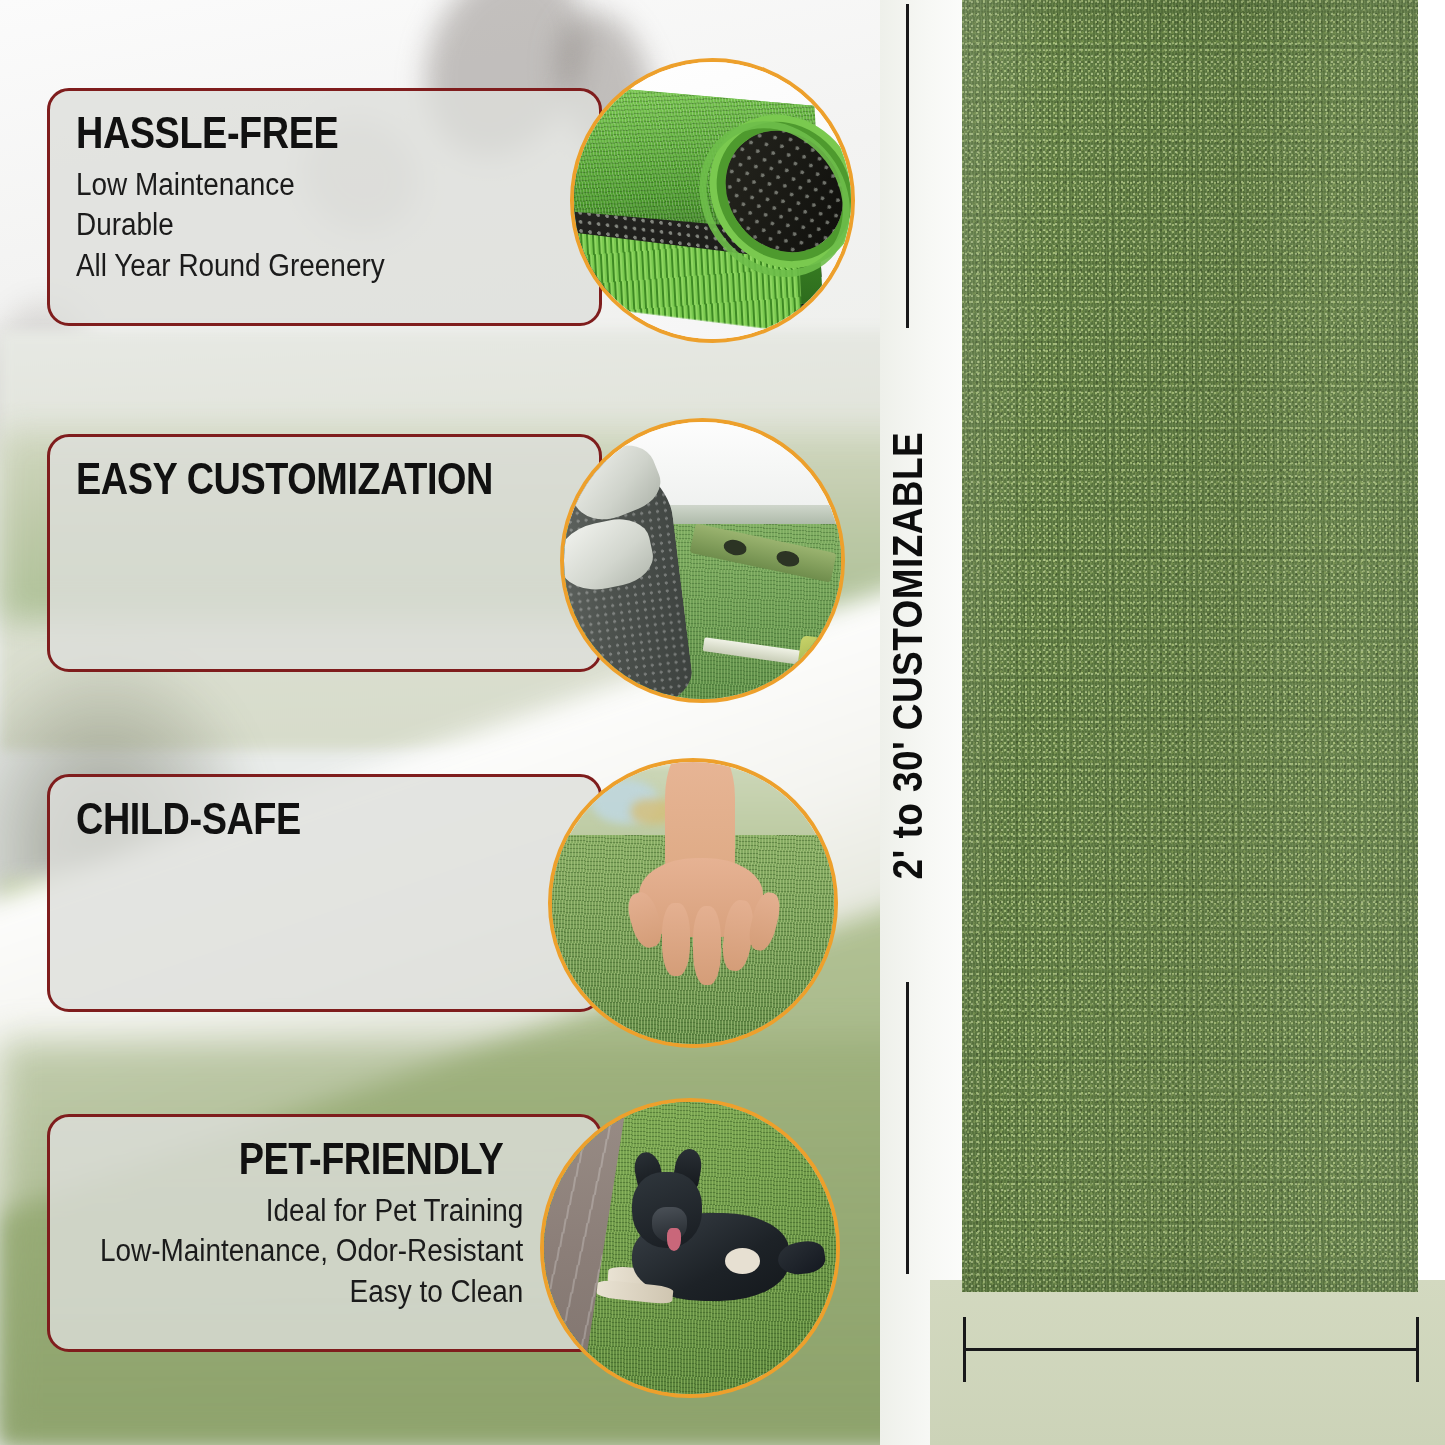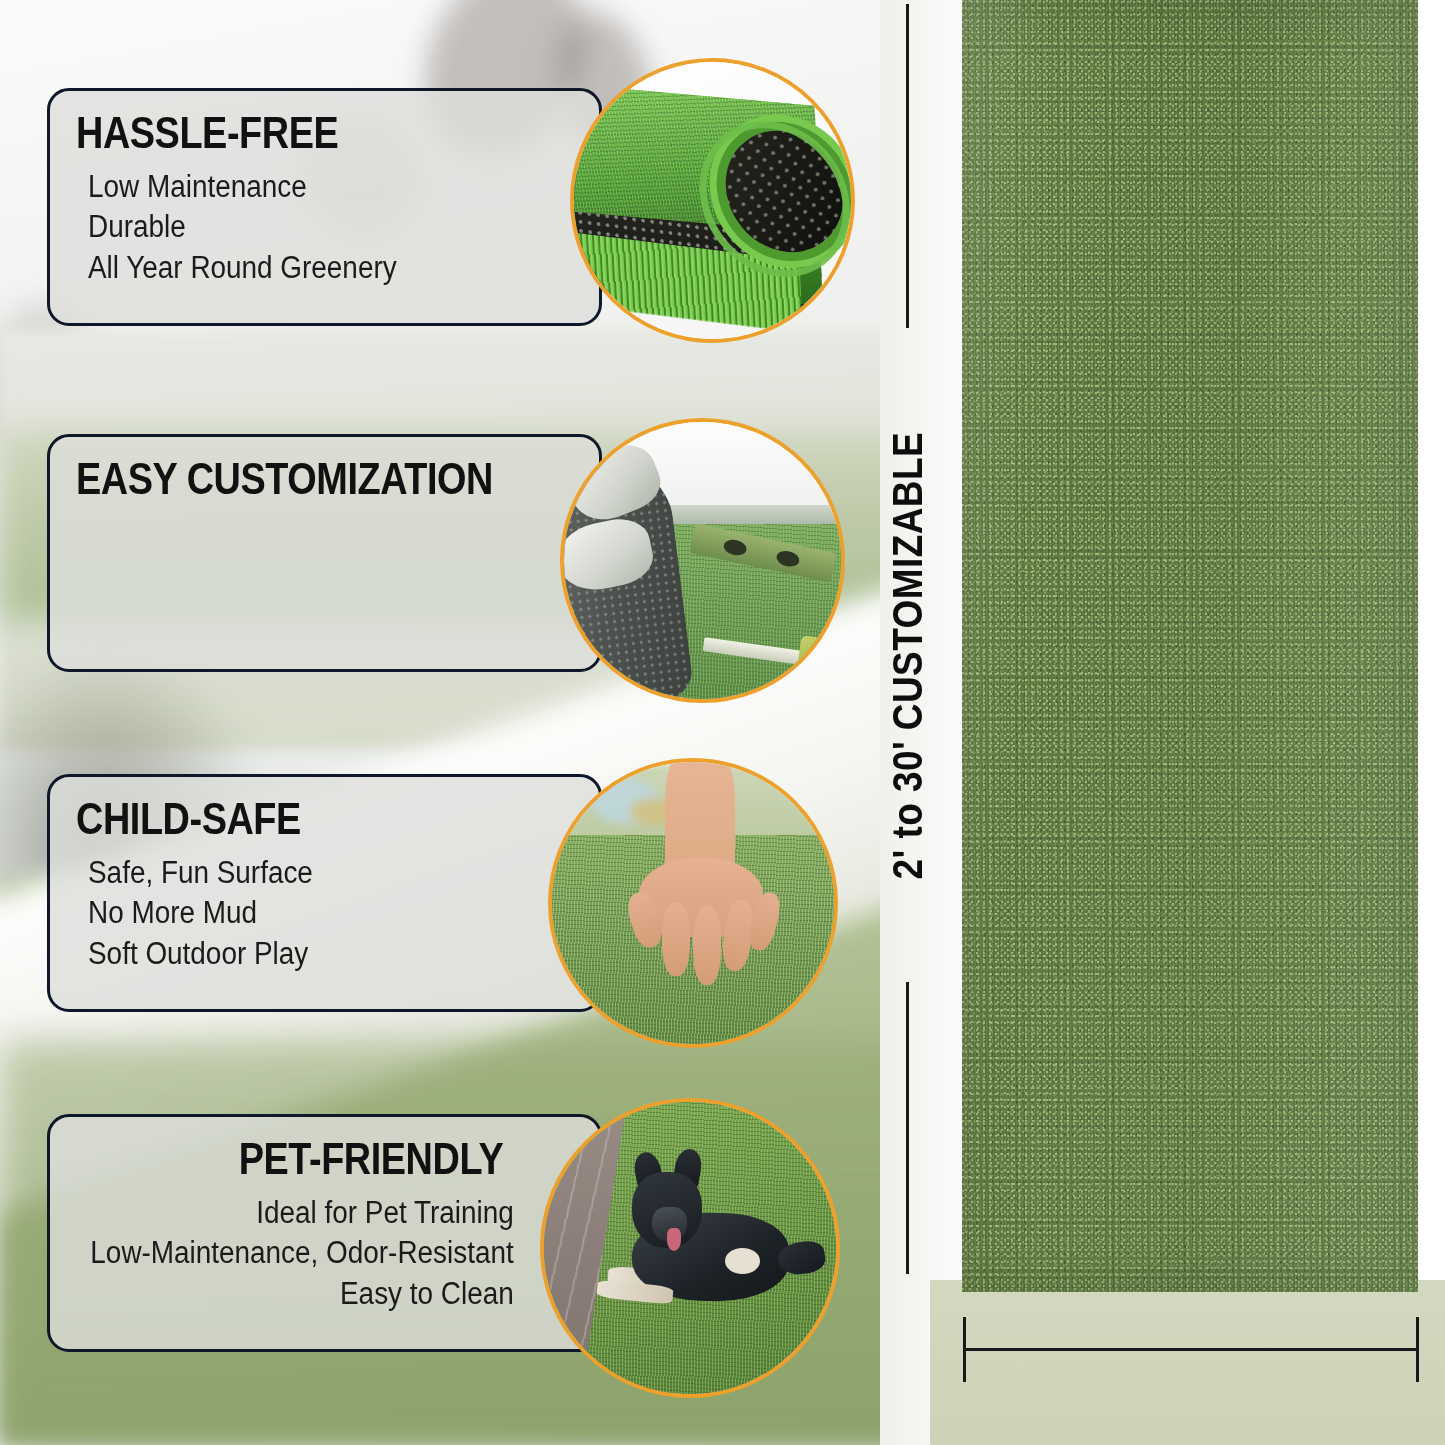--- a/index.html
+++ b/index.html
@@ -86,40 +86,40 @@
   .turf-grain{
     position:absolute;inset:0;opacity:.55;
     background-image:
       repeating-linear-gradient(88deg, rgba(178,202,136,.30) 0 1px, rgba(0,0,0,0) 1px 3px),
       repeating-linear-gradient(2deg, rgba(56,78,38,.30) 0 1px, rgba(0,0,0,0) 1px 4px);
   }
 
   
   .card{
     position:absolute;
-    border:3px solid #0f172a;
+    border:3px solid #7f1d1d;
     border-radius:22px;
     background:rgba(221,222,219,.80);
     box-sizing:border-box;
     padding:20px 26px 14px 26px;
     box-shadow:0 0 0 0 rgba(0,0,0,0);
   }
   .card h2{
     margin:0 0 10px 0;
     font-size:44px;
     line-height:1;
     font-weight:bold;
     letter-spacing:-0.5px;
     color:#111111;
     font-family:"Liberation Sans", sans-serif;
     transform:scaleX(.86);
     transform-origin:left center;
     white-space:nowrap;
   }
-  .card ul{margin:12px;padding:0;list-style:none;}
+  .card ul{margin:0;padding:0;list-style:none;}
   .card li{
     font-size:31px;
     line-height:1.30;
     color:#1b1b1b;
     font-family:"Liberation Sans", sans-serif;
     transform:scaleX(.90);
     transform-origin:left center;
     white-space:nowrap;
     font-weight:400;
   }
@@ -432,25 +432,20 @@
     </div>
     <div class="p2-tape"></div>
     <div class="p2-tapebody"></div>
     <div class="p2-roll"></div>
     <div class="p2-glove1"></div>
     <div class="p2-glove2"></div>
   </div>
 
   <div class="card" id="card-3">
     <h2>CHILD-SAFE</h2>
-    <ul>
-      <li>Safe, Fun Surface</li>
-      <li>No More Mud</li>
-      <li>Soft Outdoor Play</li>
-    </ul>
   </div>
 
   <div class="photo" id="photo-3">
     <div class="pi p3-bgblur"></div>
     <div class="p3-blob"></div>
     <div class="p3-blob2"></div>
     <div class="p3-grass"></div>
     <div class="p3-arm"></div>
     <div class="p3-palm"></div>
     <div class="p3-f p3-f1"></div>

